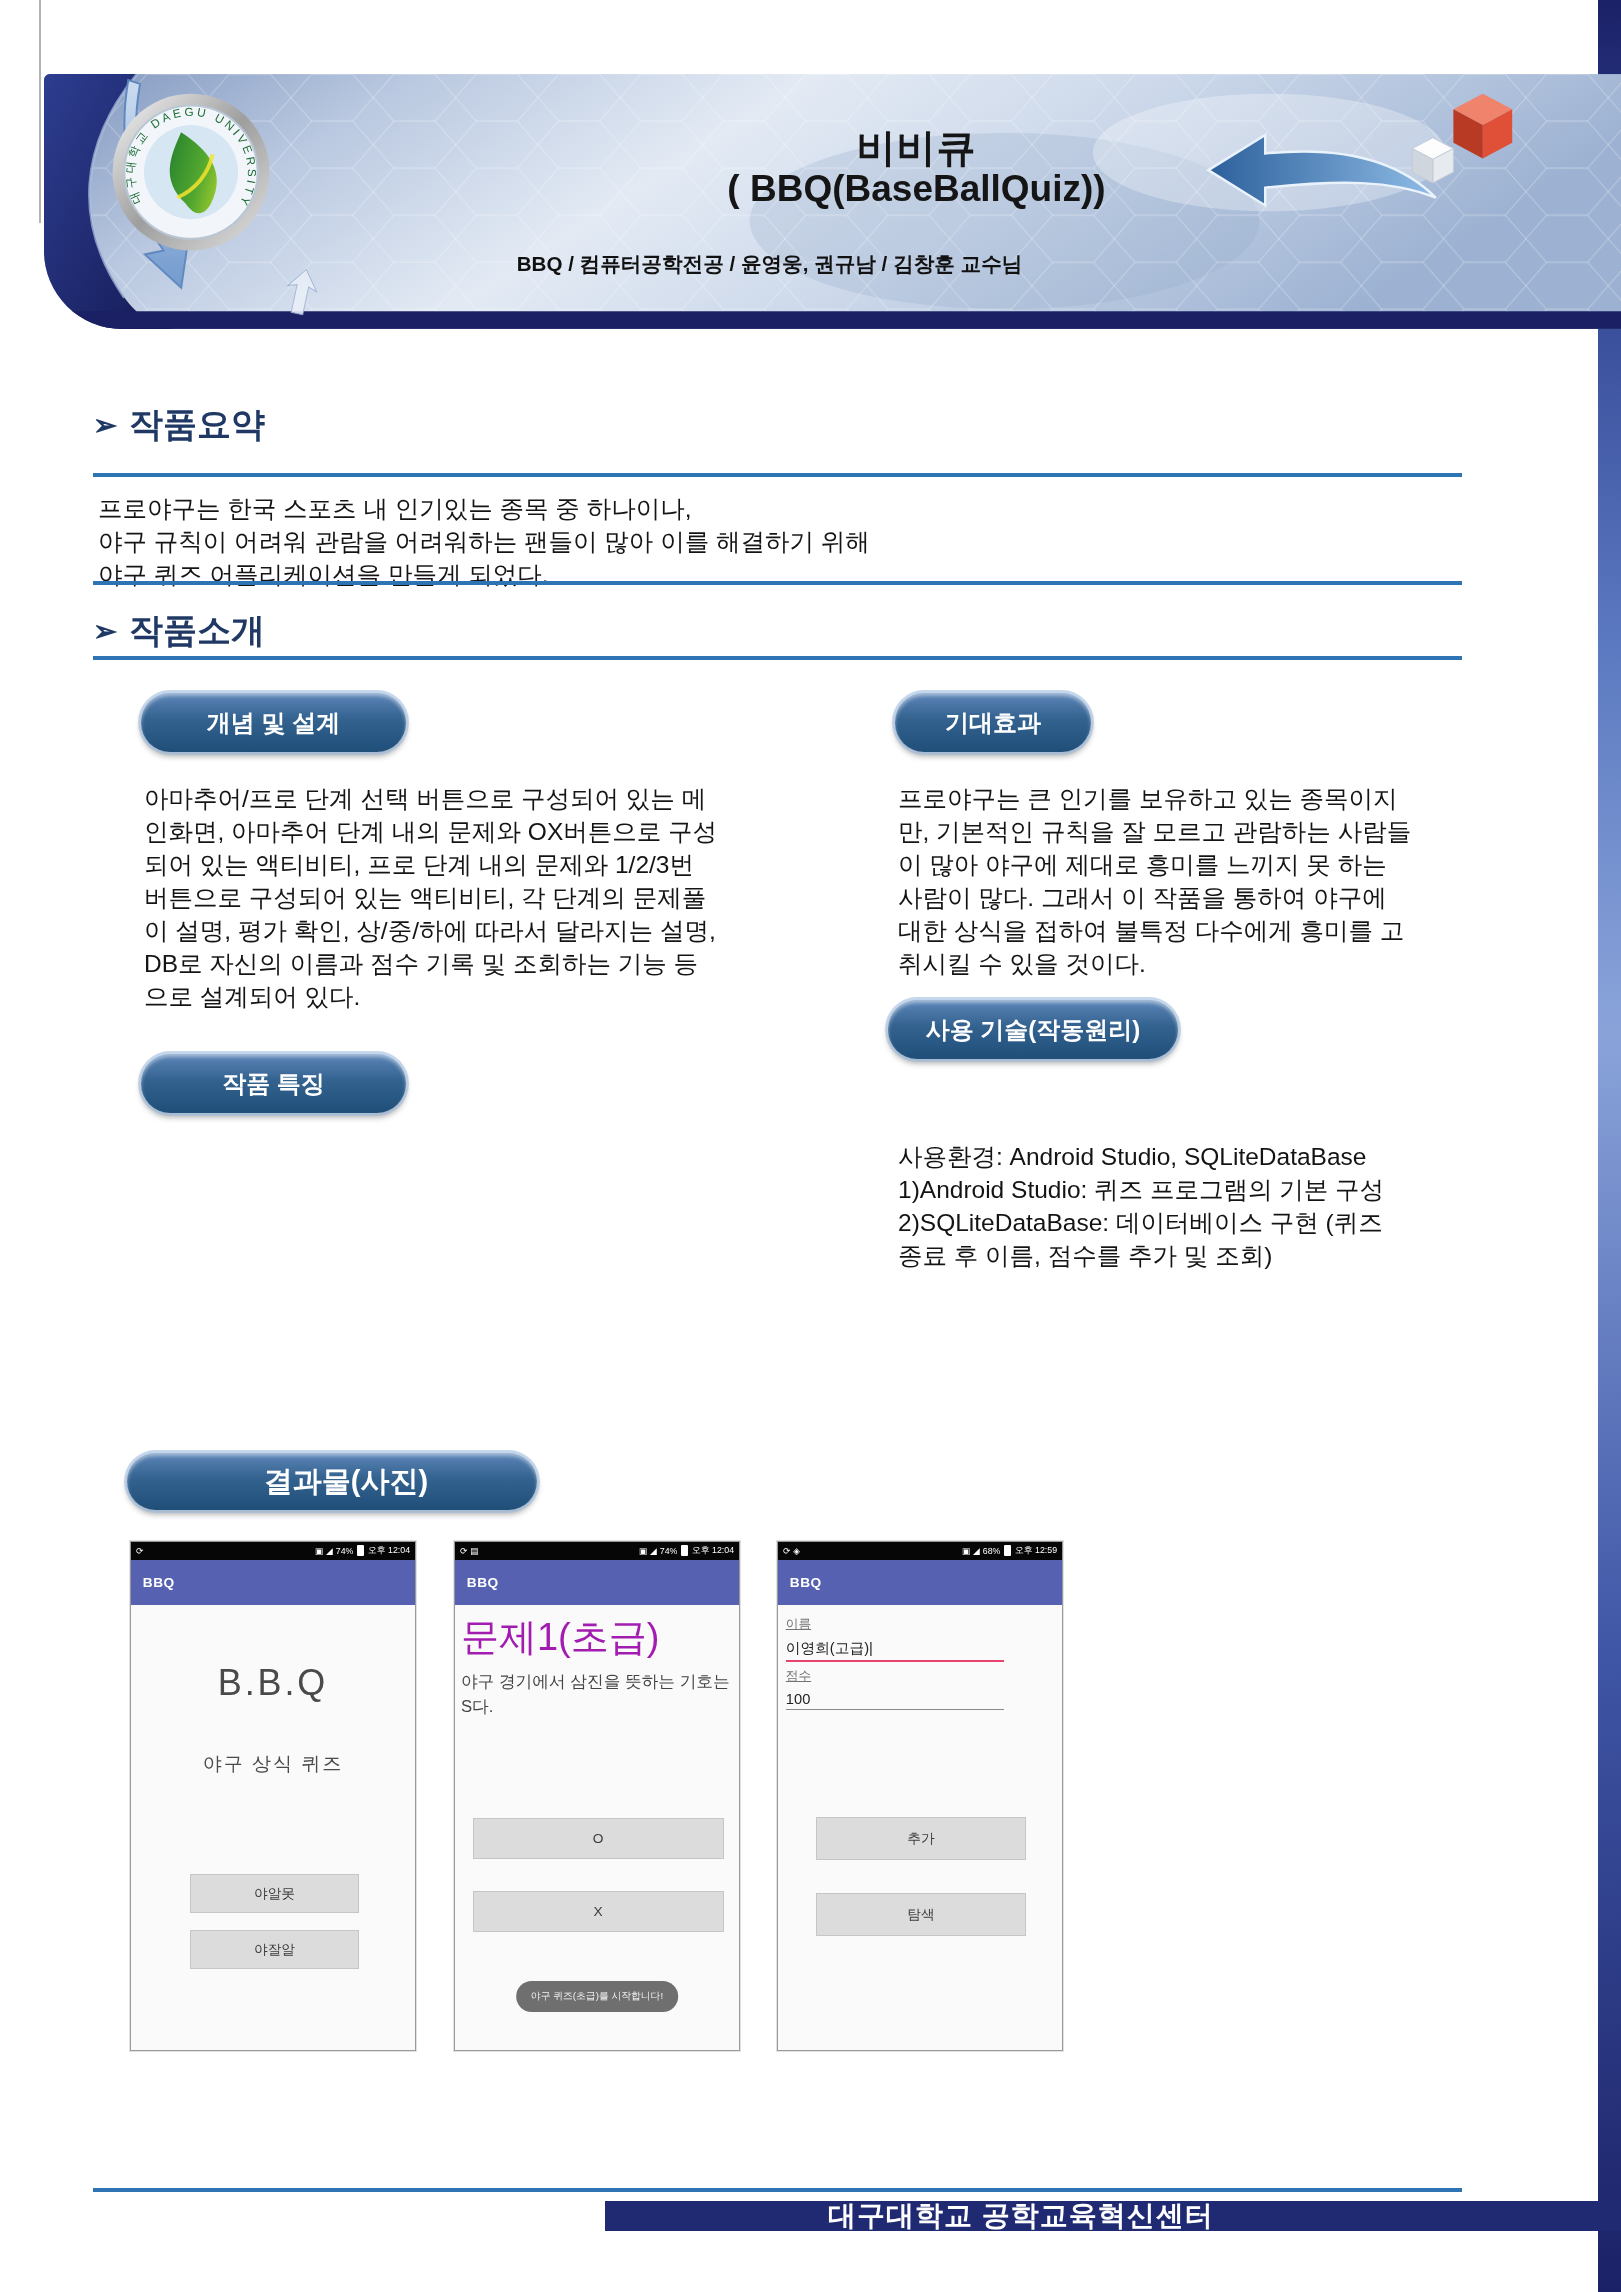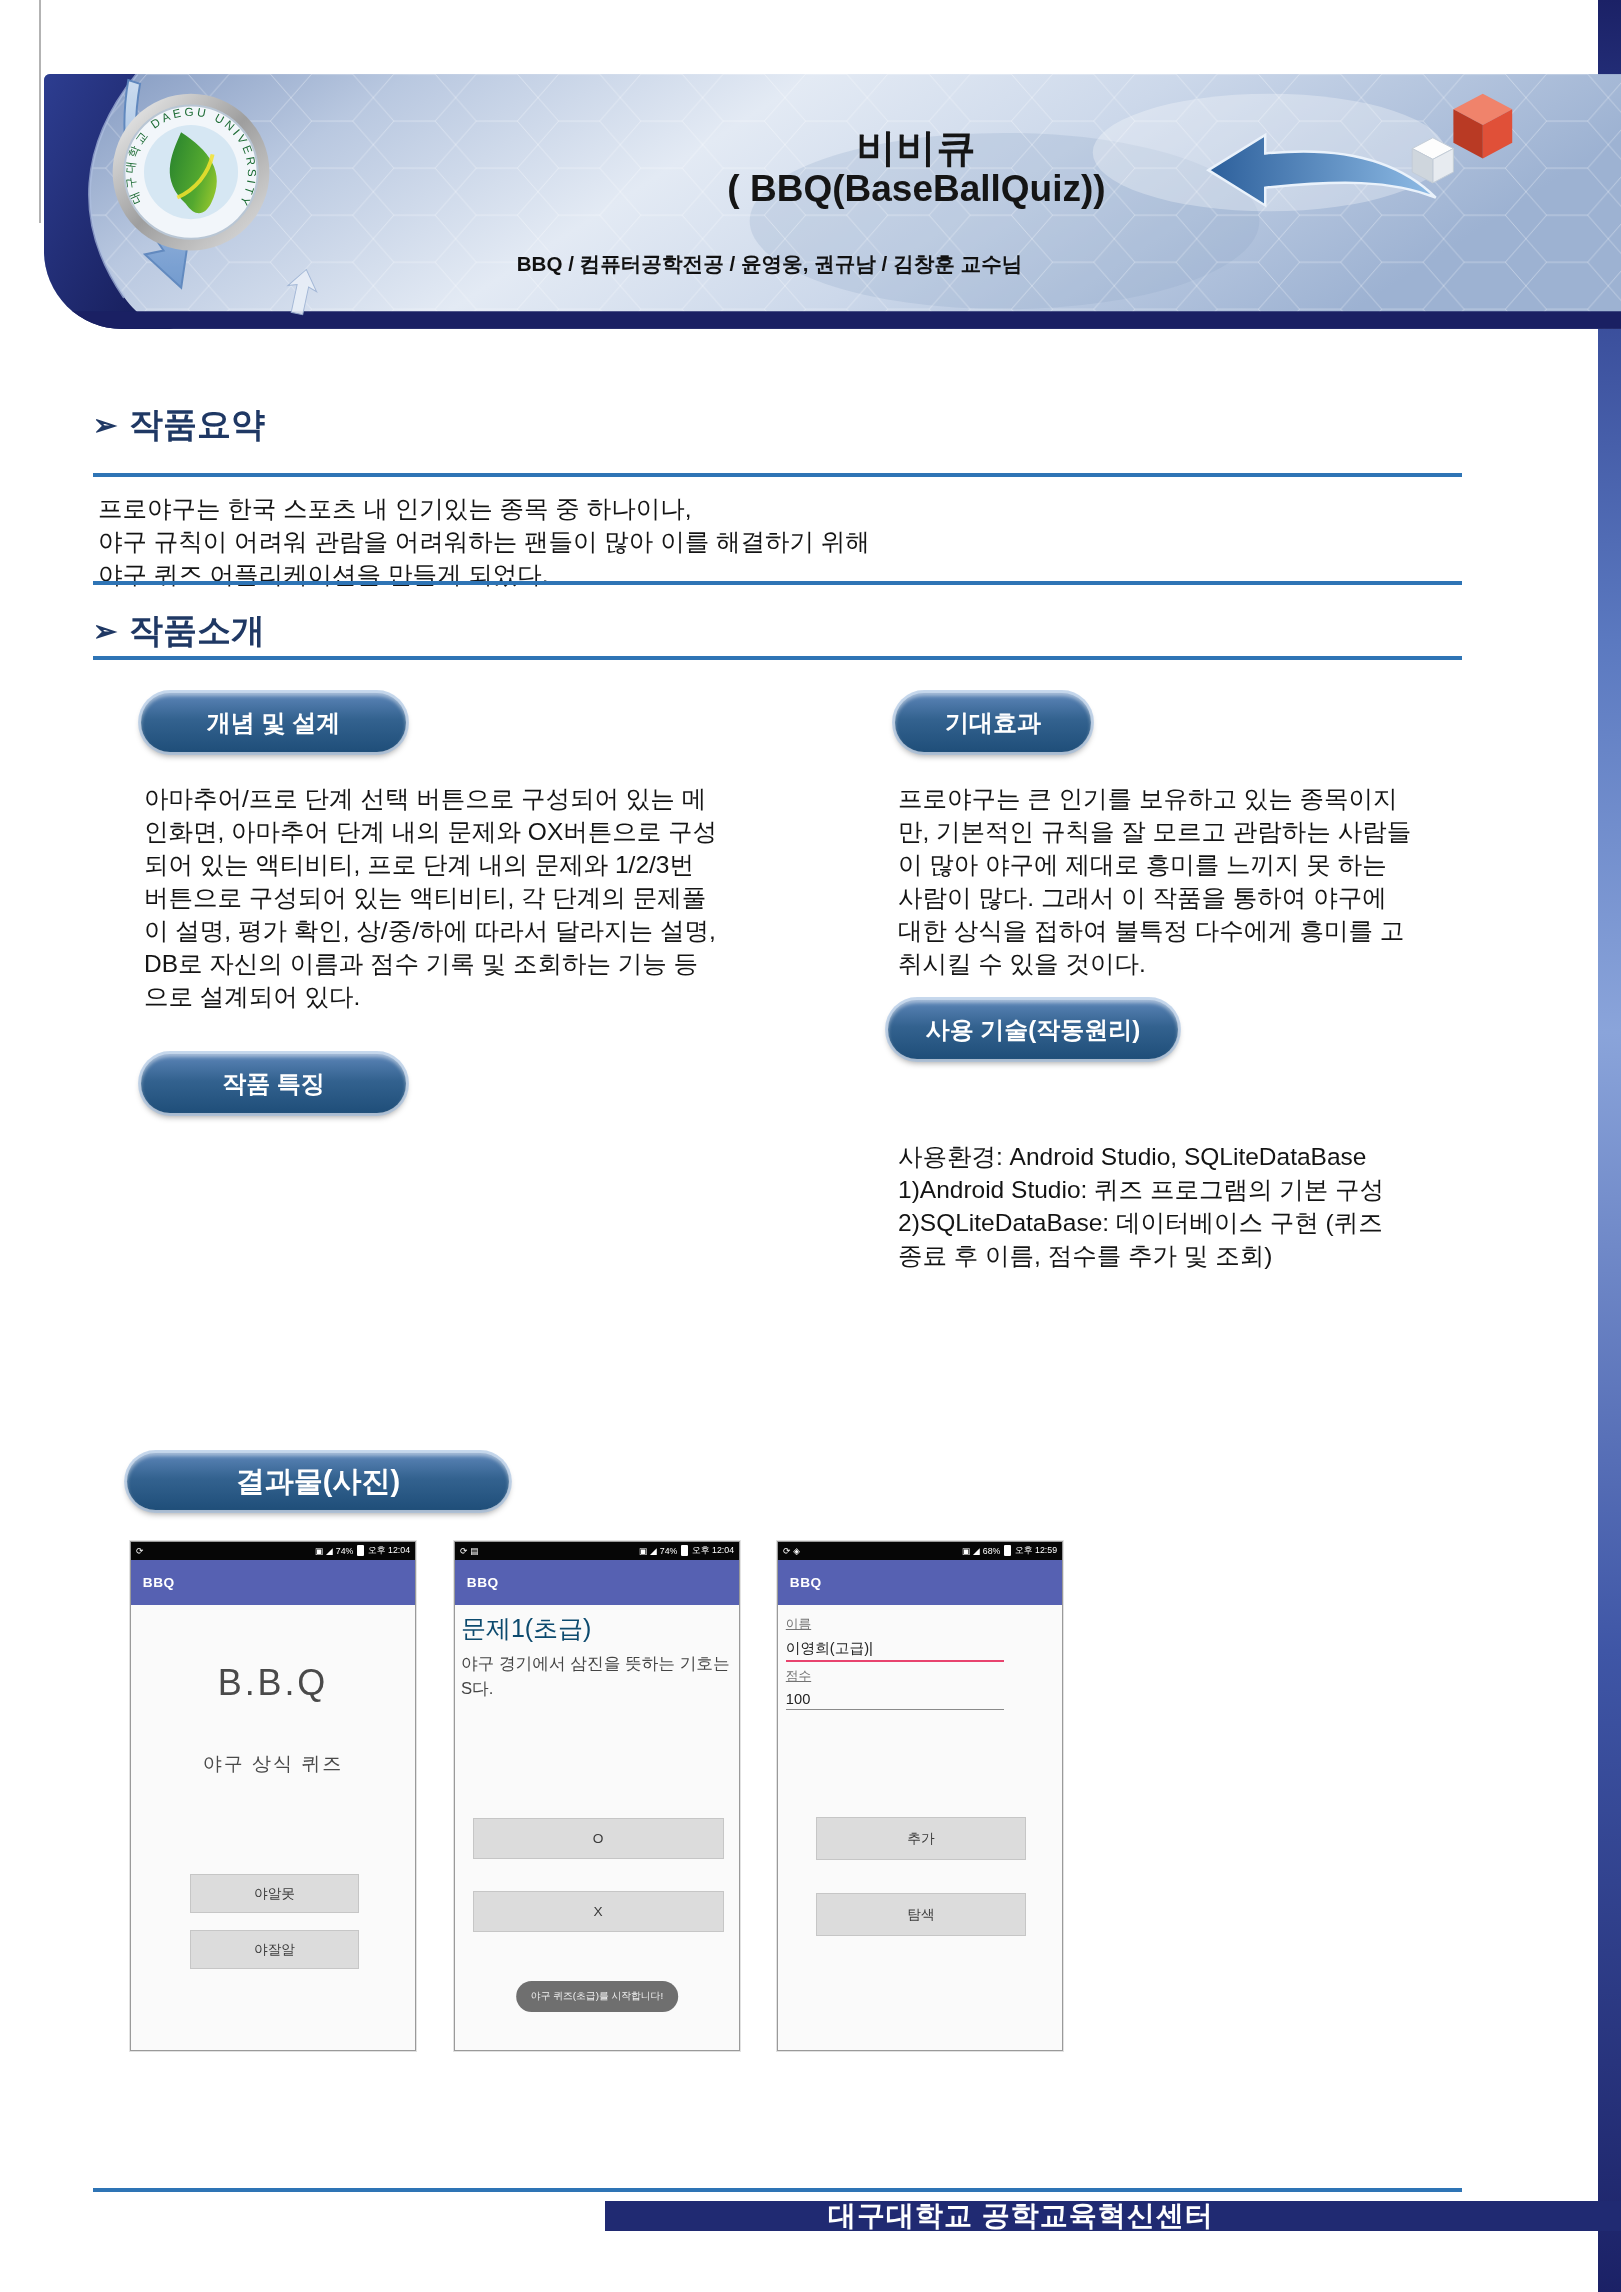--- a/index.html
+++ b/index.html
@@ -35,21 +35,21 @@
   .p-status{height:17.6px;background:#060606;color:#fff;display:flex;align-items:center;
     justify-content:space-between;padding:0 4.9px;font-size:8.8px;}
   .p-status .grp{display:flex;align-items:center;gap:2.9px;}
   .batt{display:inline-block;width:6.9px;height:10.8px;background:#fff;border-radius:1px;margin:0 1px;}
   .p-appbar{height:45px;background:#5661b2;color:#fff;font-size:13.7px;font-weight:700;
     display:flex;align-items:center;padding-left:11.8px;letter-spacing:0.5px;}
   .p-btn{position:absolute;background:#dcdcdc;border:1px solid #c6c6c6;display:flex;
     align-items:center;justify-content:center;font-size:13.7px;color:#3a3a3a;}
   .p1-logo{margin-top:57px;text-align:center;font-size:36px;color:#4a4a4a;letter-spacing:2.9px;}
   .p1-sub{margin-top:47px;text-align:center;font-size:19px;color:#4a4a4a;letter-spacing:2px;}
-  .p2-title{margin:7.8px 0 0 5.9px;font-size:25px;color:#0c4a6e;}
+  .p2-title{margin:7.8px 0 0 5.9px;font-size:38px;color:#a21caf;}
   .p2-q{margin:5.9px 0 0 5.9px;font-size:16.7px;color:#444;line-height:1.5;white-space:pre-line;}
   .p2-toast{position:absolute;left:50%;transform:translateX(-50%);top:439px;background:#6f6f6f;
     color:#f2f2f2;font-size:9.8px;padding:8.8px 14.7px;border-radius:16.7px;white-space:nowrap;}
   .p3-fields{padding:5.9px 0 0 7.8px;}
   .p3-label{font-size:12.7px;color:#737373;margin-top:5.9px;text-decoration:underline;}
   .p3-value{font-size:14.7px;color:#222;width:218px;padding:5.9px 0 2px 0;}
   .u-pink{border-bottom:2px solid #e8436e;}
   .u-gray{border-bottom:1px solid #8a8a8a;}
   .cursor{color:#222;}
   
@@ -184,21 +184,21 @@
 대한 상식을 접하여 불특정 다수에게 흥미를 고
 취시킬 수 있을 것이다.</div>
 
   <div class="pill" style="left:141px;top:1054px;width:265px;">작품 특징</div>
   <div class="pill" style="left:888px;top:1000px;width:290px;">사용 기술(작동원리)</div>
   <div class="body-text" style="left:898px;top:1140px;width:608px;">사용환경: Android Studio, SQLiteDataBase
 1)Android Studio: 퀴즈 프로그램의 기본 구성
 2)SQLiteDataBase:  데이터베이스 구현 (퀴즈
 종료 후 이름, 점수를 추가 및 조회)</div>
 
-  <div class="pill" style="left:127px;top:1453px;width:382px;height:57px;font-size:29px;">결과물(사진)</div>
+  <div class="pill" style="left:127px;top:1453px;width:382px;height:57px;font-size:29px;padding-left:28px;">결과물(사진)</div>
 
   <div class="phone" style="left:130px;">
     <div class="p-status">
       <span class="grp">
         <span>⟳</span>
       </span>
       <span class="grp">
         <span>▣</span>
         <span>◢</span>
         <span>74%</span>

